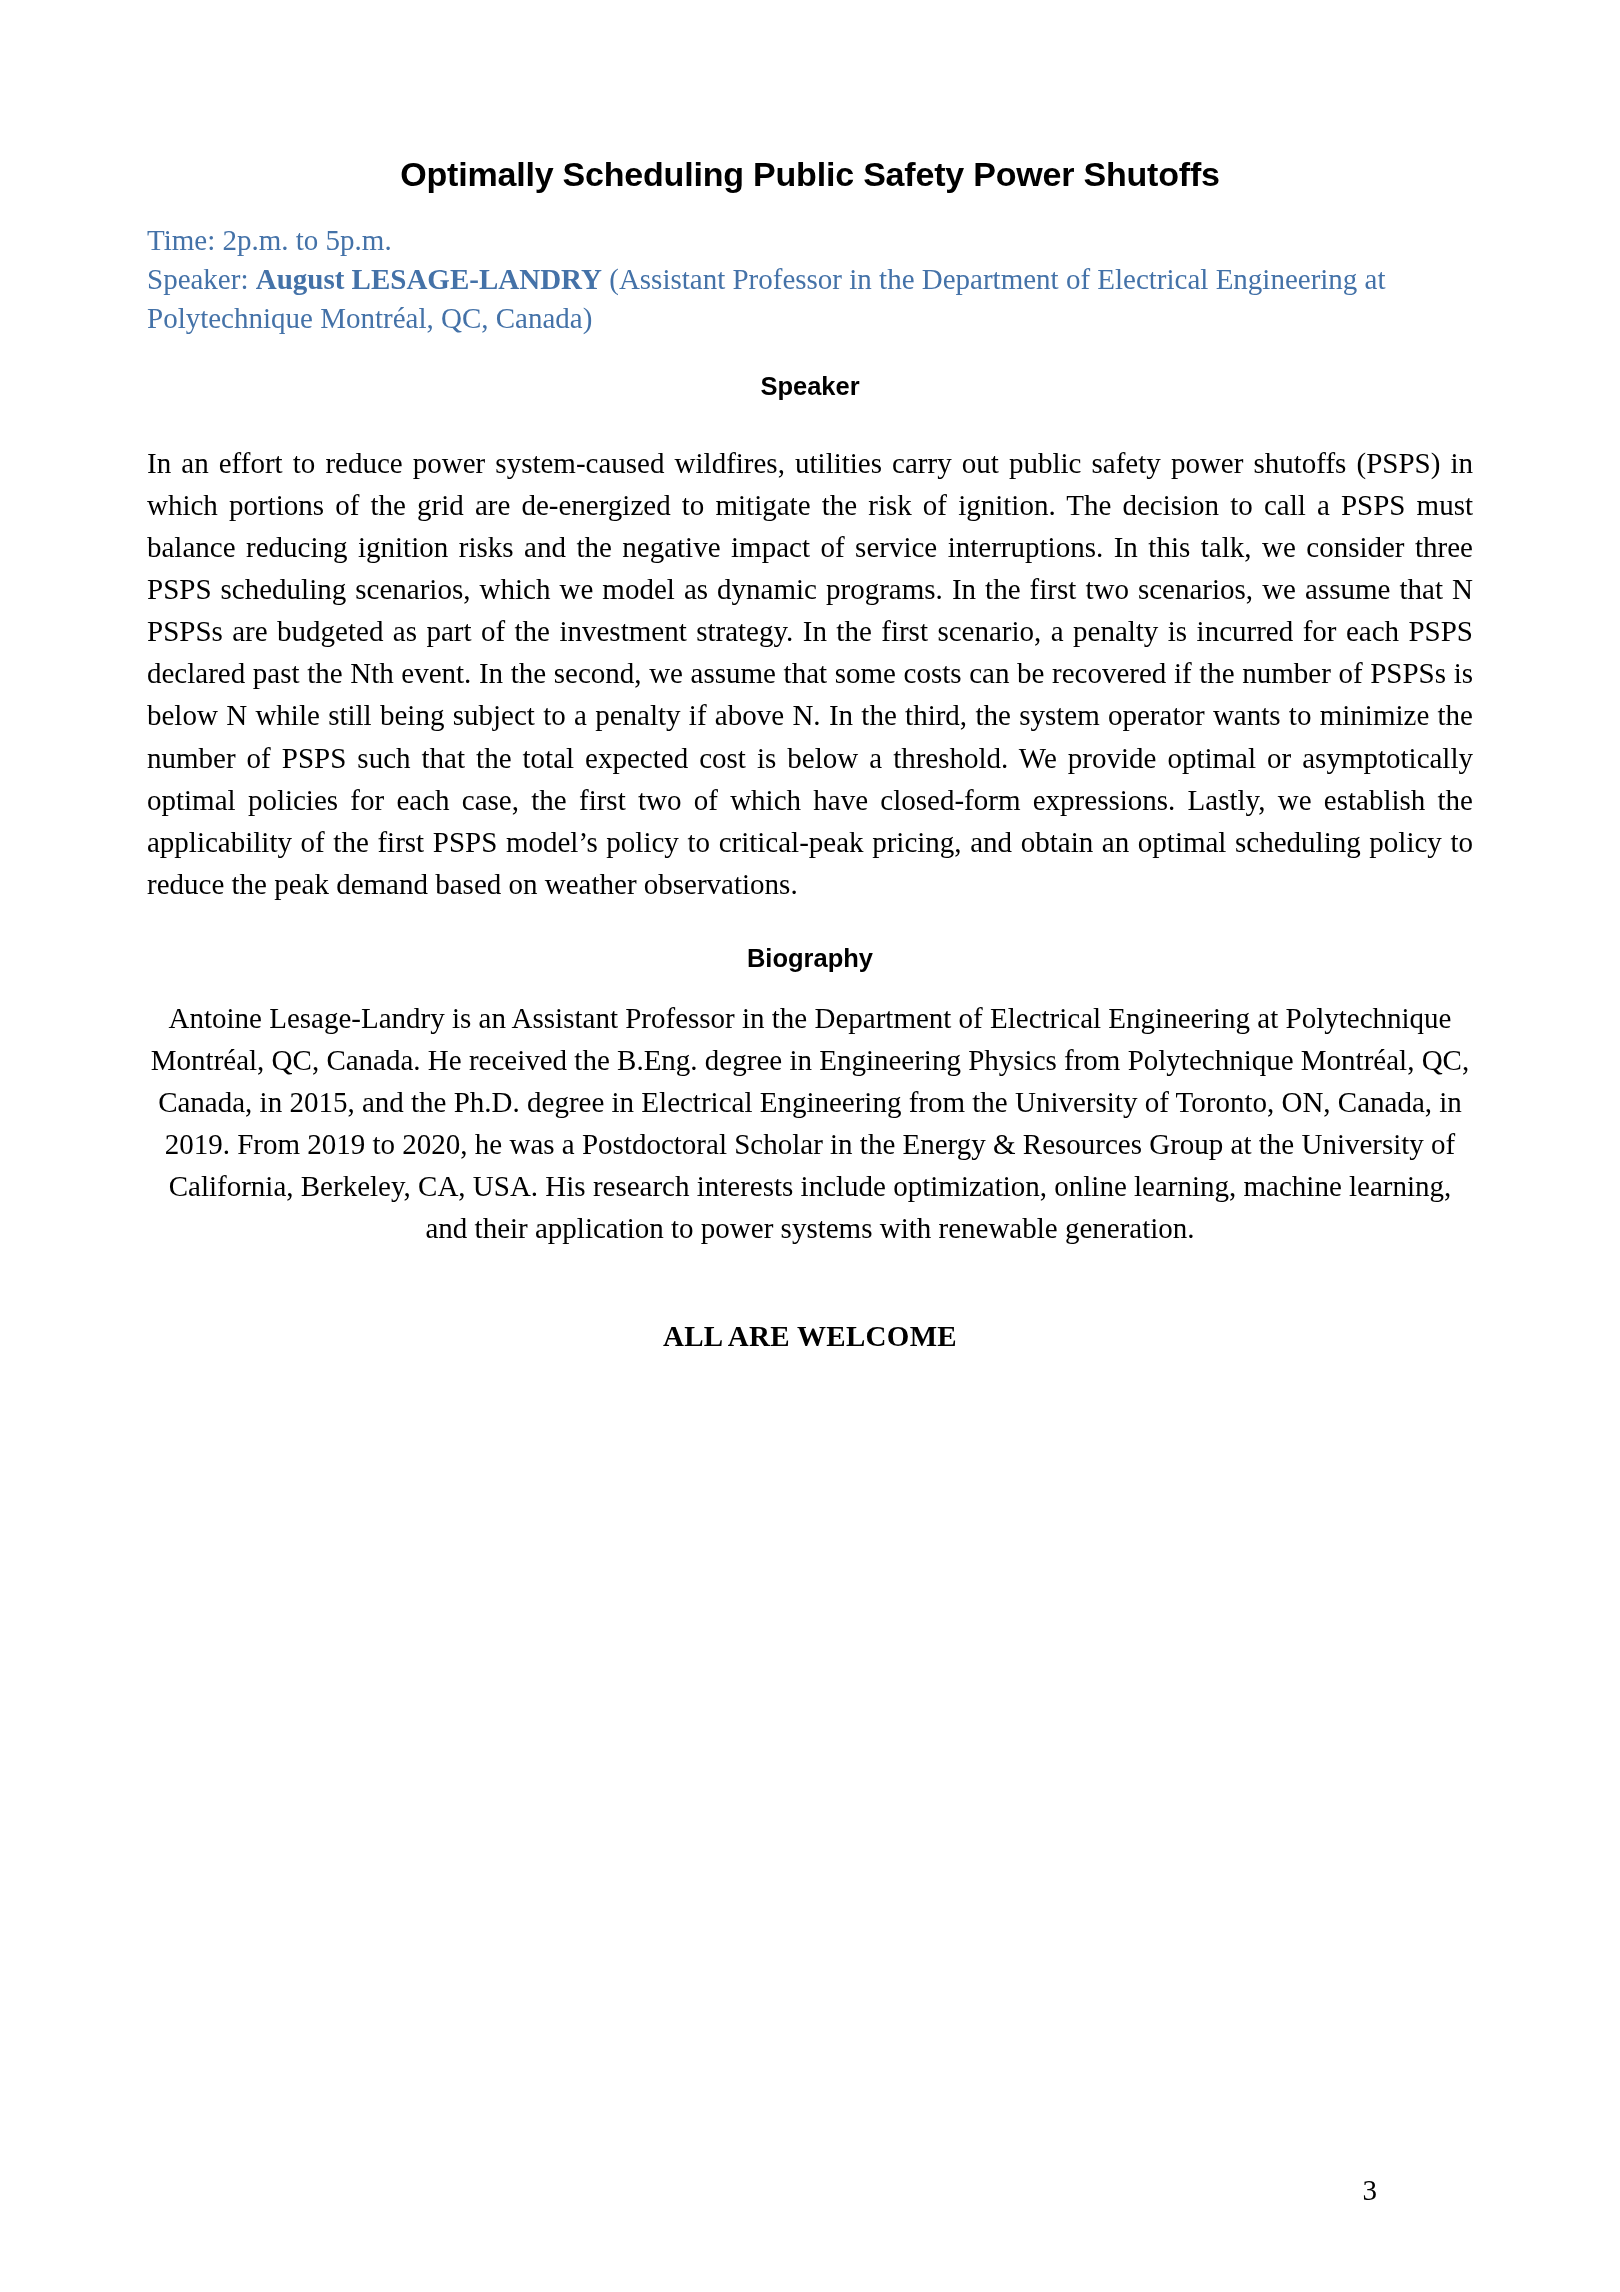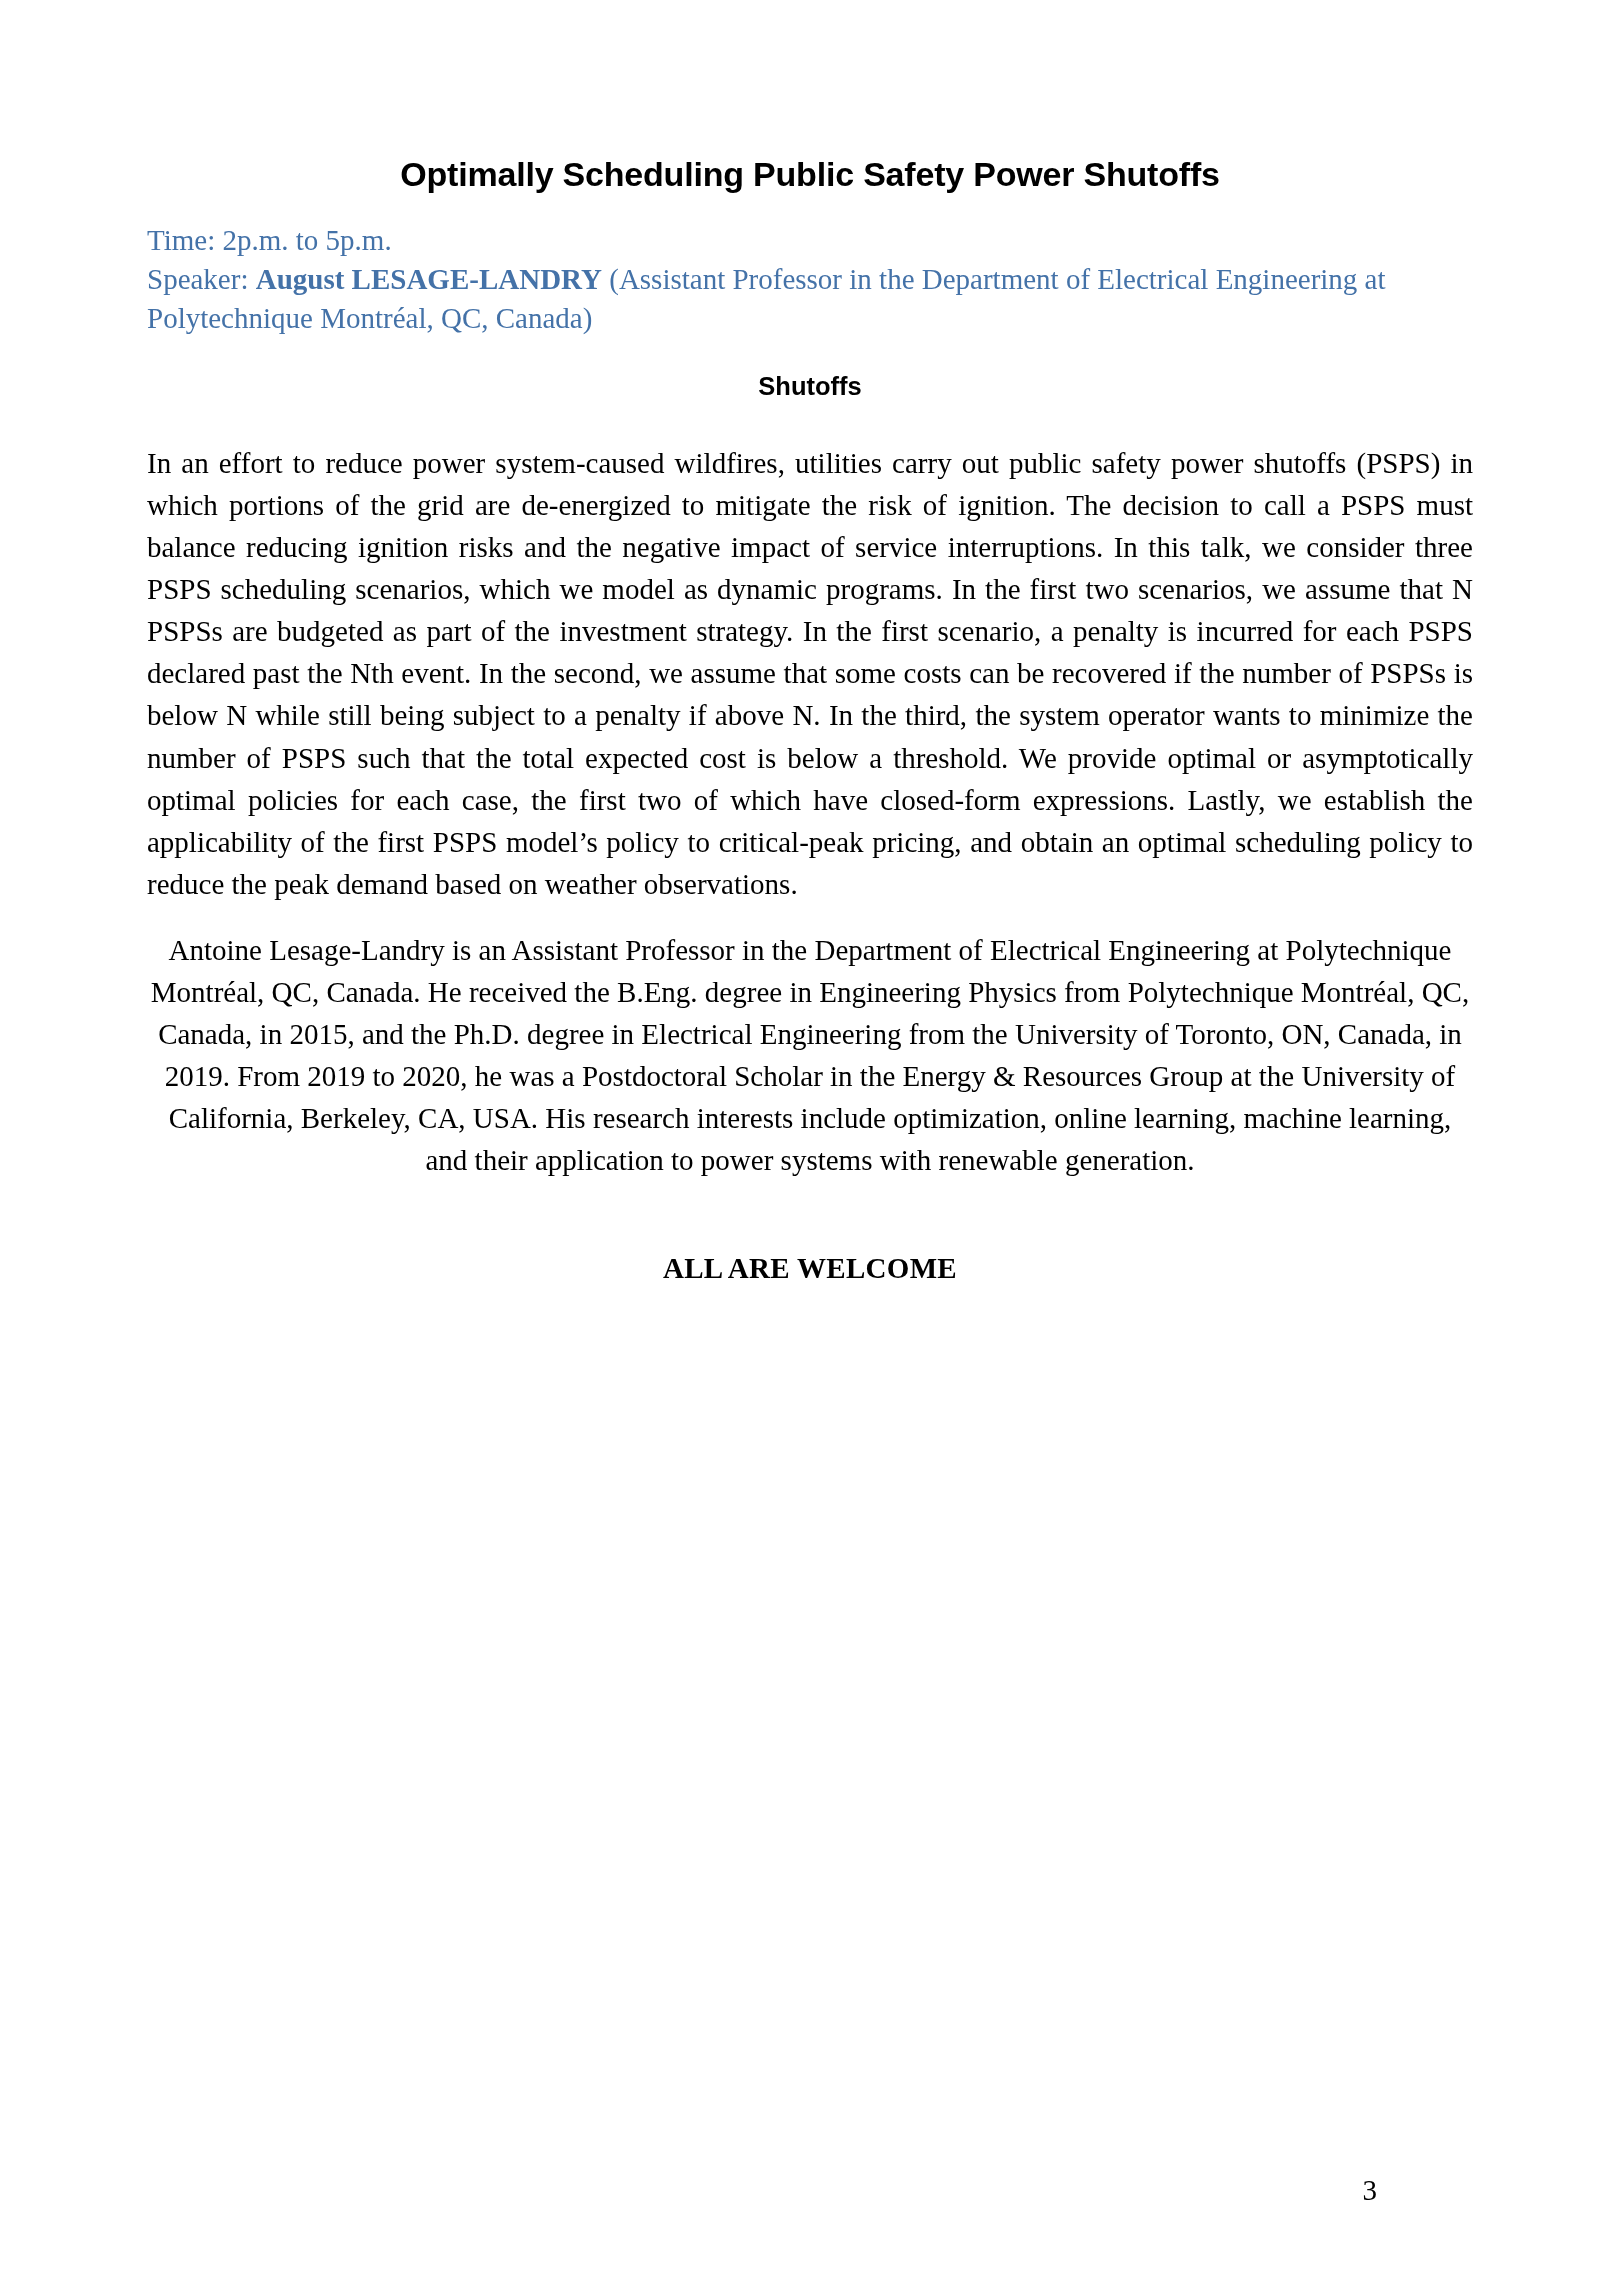--- a/index.html
+++ b/index.html
@@ -119,24 +119,25 @@
 <div class="page">
   <div class="content">
 
     <h1 class="doc-title">Optimally Scheduling Public Safety Power Shutoffs</h1>
 
     <div class="meta">
       <span class="meta-line">Time: 2p.m. to 5p.m.</span>
       <span><span>Speaker: </span><span class="speaker-name">August LESAGE-LANDRY</span><span> (Assistant Professor in the Department of Electrical Engineering at Polytechnique Montréal, QC, Canada)</span></span>
     </div>
 
-    <h2 class="section-heading heading-abstract">Shutoffs</h2>
+    <h2 class="section-heading heading-abstract">Speaker</h2>
 
     <p class="body-para abstract-body">In an effort to reduce power system-caused wildfires, utilities carry out public safety power shutoffs (PSPS) in which portions of the grid are de-energized to mitigate the risk of ignition. The decision to call a PSPS must balance reducing ignition risks and the negative impact of service interruptions. In this talk, we consider three PSPS scheduling scenarios, which we model as dynamic programs. In the first two scenarios, we assume that N PSPSs are budgeted as part of the investment strategy. In the first scenario, a penalty is incurred for each PSPS declared past the Nth event. In the second, we assume that some costs can be recovered if the number of PSPSs is below N while still being subject to a penalty if above N. In the third, the system operator wants to minimize the number of PSPS such that the total expected cost is below a threshold. We provide optimal or asymptotically optimal policies for each case, the first two of which have closed-form expressions. Lastly, we establish the applicability of the first PSPS model’s policy to critical-peak pricing, and obtain an optimal scheduling policy to reduce the peak demand based on weather observations.</p>
 
+    <h2 class="section-heading heading-biography">Biography</h2>
 
     <p class="body-para biography-body">Antoine Lesage-Landry is an Assistant Professor in the Department of Electrical Engineering at Polytechnique Montréal, QC, Canada. He received the B.Eng. degree in Engineering Physics from Polytechnique Montréal, QC, Canada, in 2015, and the Ph.D. degree in Electrical Engineering from the University of Toronto, ON, Canada, in 2019. From 2019 to 2020, he was a Postdoctoral Scholar in the Energy &amp; Resources Group at the University of California, Berkeley, CA, USA. His research interests include optimization, online learning, machine learning, and their application to power systems with renewable generation.</p>
 
     <div class="closing">
       <p class="all-welcome">ALL ARE WELCOME</p>
     </div>
 
   </div>
 
   <div class="page-number">3</div>

